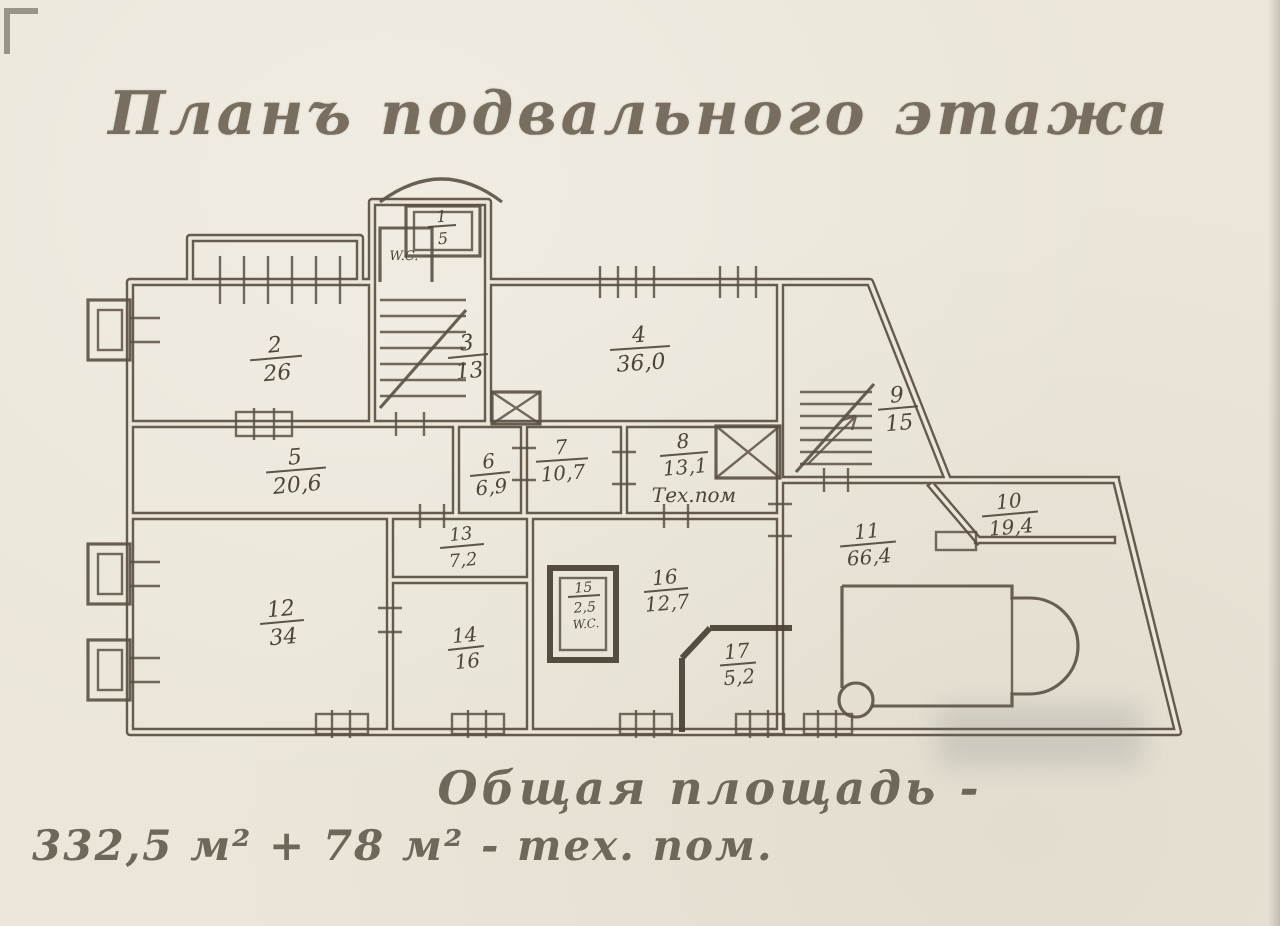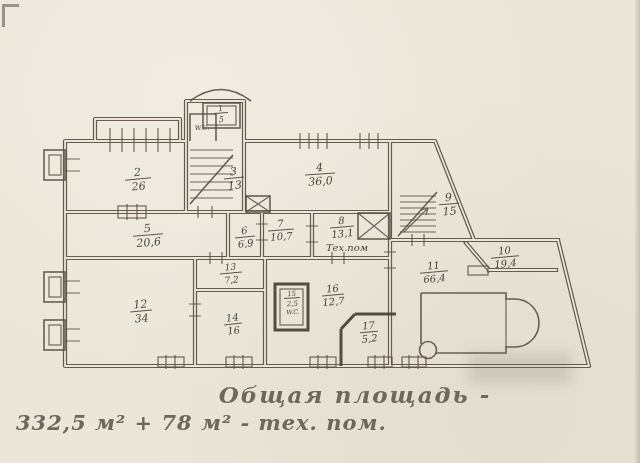--- a/index.html
+++ b/index.html
@@ -48,20 +48,21 @@
     background:rgba(110,110,112,.18);filter:blur(6px);border-radius:6px;
   }
   .edge-shadow{position:absolute;right:0;top:0;width:6px;height:463px;background:linear-gradient(to left,rgba(90,85,75,.25),rgba(0,0,0,0));}
   .corner-mark{position:absolute;left:2px;top:4px;width:14px;height:20px;border-left:3px solid rgba(70,64,55,.5);border-top:3px solid rgba(70,64,55,.5);}
 </style>
 </head>
 <body>
 
 <div class="paper">
 
+  <div class="title">Планъ подвального этажа</div>
 
   <svg class="plan" width="640" height="463" viewBox="0 0 640 463">
 
     <g>
       <path class="wall-ink" d="
         M 65,141 L 95,141 L 95,119 L 180,119 L 180,141 L 186,141 L 186,101 L 244,101 L 244,141
         L 435,141 L 474,240 L 558,240 L 589,366 L 65,366 Z
         M 95,141 H 180
         M 65,212 H 390
         M 65,258 H 390

